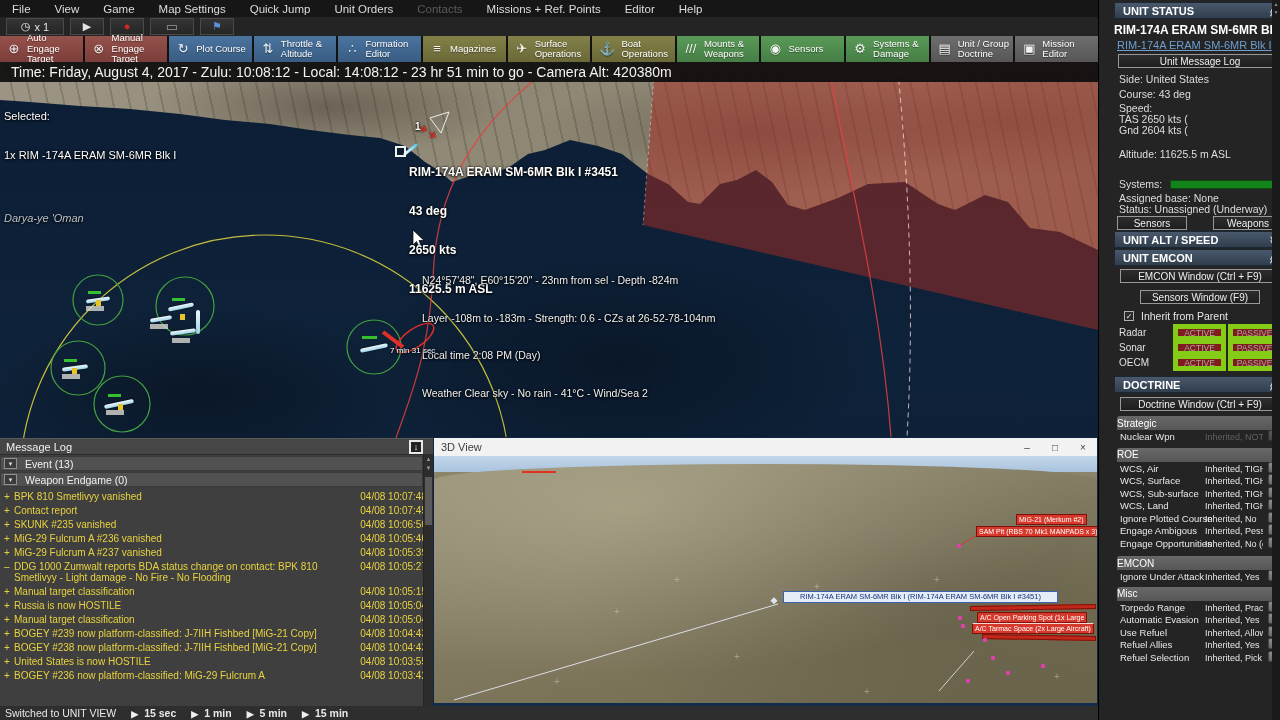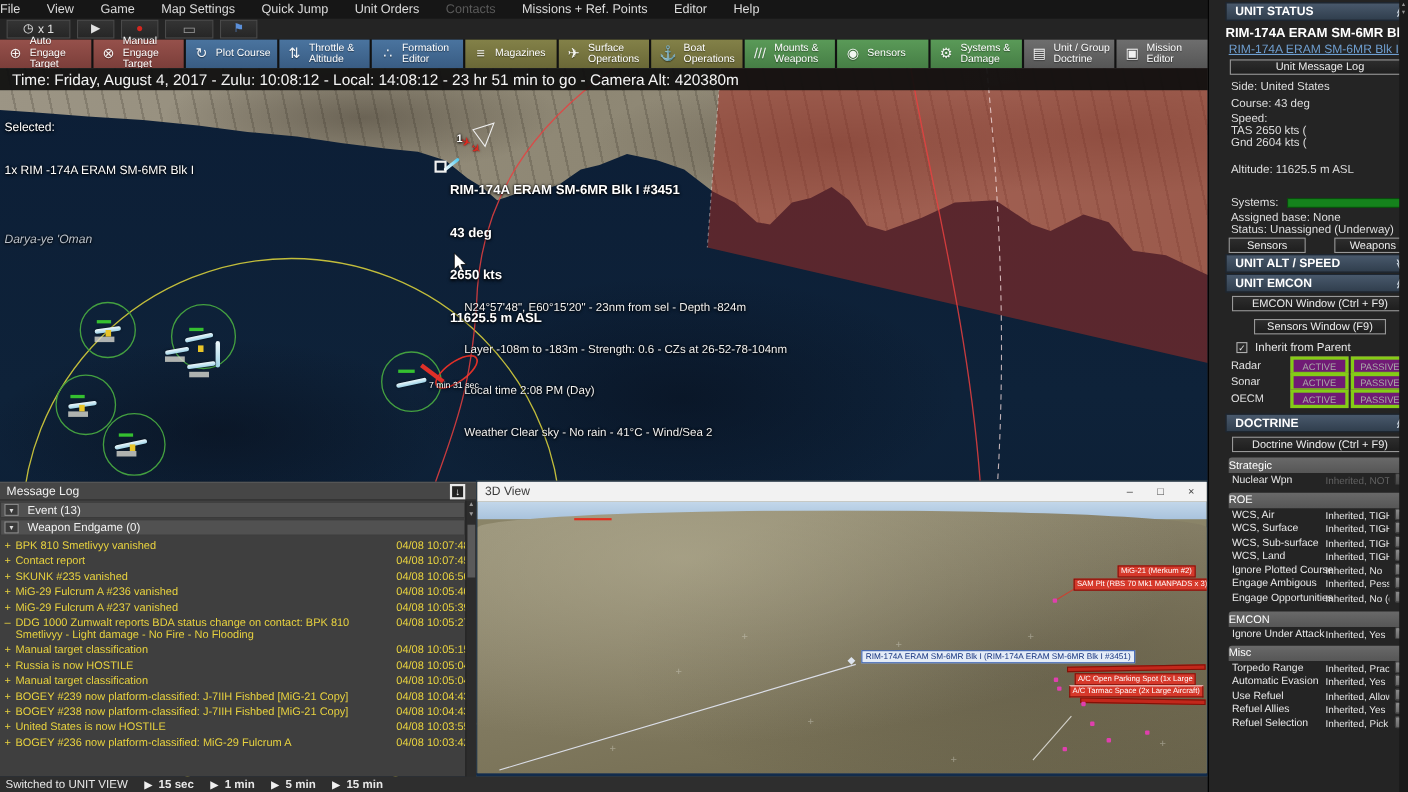--- a/index.html
+++ b/index.html
@@ -1,19 +1,19 @@
 <!DOCTYPE html>
 <html><head>
 <meta charset="utf-8">
 <style>
 *{margin:0;padding:0;box-sizing:border-box}
 html,body{width:1280px;height:720px;overflow:hidden}
 body{position:relative;font-family:"Liberation Sans",sans-serif;background:#1d1d1d;color:#e6e6e6}
 
-#menubar{height:17px;background:#161616;display:flex;align-items:center;gap:24px;font-size:11.5px;color:#dcdcdc}
+#menubar{height:17px;background:#161616;display:flex;align-items:center;gap:24px;padding-left:12px;font-size:11.5px;color:#dcdcdc}
 .menu-item{white-space:nowrap;cursor:default}
 .menu-item.disabled{color:#5a5a5a}
 #quickbar{height:19px;background:#242424;display:flex;align-items:center;gap:6px;padding-left:6px}
 .qbtn{height:17px;background:linear-gradient(#343434,#262626);border:1px solid #4a4a4a;display:flex;align-items:center;justify-content:center;gap:4px;font-size:11px;color:#e2e2e2;padding:0 7px}
 .qbtn .qicon{font-size:11px;line-height:1}
 #record-btn .qicon{color:#d42720}
 #bookmark-btn .qicon{color:#5b8fd8}
 #bridge-btn .qicon{color:#9a9a9a;font-size:13px}
 #toolbar{height:26px;width:1098px;display:flex;gap:2px;background:#111}
 .tbtn{flex:1;display:flex;align-items:center;gap:6px;padding:0 3px 0 7px;font-size:9.5px;line-height:1.1;color:#fff;text-shadow:0 1px 1px rgba(0,0,0,.45);cursor:default}
@@ -76,21 +76,21 @@
 #v3controls{margin-left:auto;display:flex}
 #v3body{position:absolute;left:0;top:18px;right:0;bottom:0;overflow:hidden}
 #v3sky{position:absolute;left:0;top:0;right:0;height:16px;background:linear-gradient(#c3d7ea,#a9c3dd)}
 #v3terrain{position:absolute;left:0;top:8px;right:0;bottom:0;border-radius:50% 50% 0 0/16px 16px 0 0;background:
  radial-gradient(ellipse 700px 260px at 28% 18%,rgba(190,184,156,.5),transparent 65%),
  radial-gradient(ellipse 520px 220px at 75% 55%,rgba(58,53,40,.3),transparent 70%),
  linear-gradient(170deg,#938d74 0%,#867f66 40%,#797257 75%,#6c664d 100%)}
 .plus{position:absolute;color:rgba(225,225,215,.4);font-size:10px}
 #v3redseg{position:absolute;left:88px;top:15px;width:34px;height:2px;background:#e03020}
 .lbl-red{position:absolute;background:#d6392b;border:1px solid #7e120a;color:#fff;font-size:7px;line-height:9px;padding:0 2px;white-space:nowrap;z-index:3}
-.lbl-blue{position:absolute;background:#e4ecf7;border:1px solid #3b62b0;color:#15337f;font-size:7.5px;line-height:10px;padding:0 3px;white-space:nowrap;z-index:3}
+.lbl-blue{position:absolute;background:#e4ecf7;border:1px solid #3b62b0;color:#15337f;font-size:7.5px;line-height:10px;padding:0 16px;white-space:nowrap;z-index:3}
 .redstrip{position:absolute;background:#c2271b;border:1px solid #801208;z-index:2}
 .mdot{position:absolute;width:4px;height:4px;background:#e03fae;border-radius:1px;z-index:2}
 #v3svg{position:absolute;inset:0;z-index:1}
 
 #statusbar{position:absolute;left:0;top:706px;width:1098px;height:14px;background:#2e2e2e;z-index:8;display:flex;align-items:center;padding-left:5px;font-size:10.5px;color:#e8e8e8}
 .step{display:flex;align-items:center;gap:6px;margin-left:15px;font-weight:bold}
 .step .sicon::before{content:"▶";font-size:9px;color:#f0f0f0}
 
 #sidebar{position:absolute;left:1098px;top:0;width:182px;height:720px;background:#242424;z-index:9;border-left:1px solid #000}
 #sbcol{position:absolute;left:15px;top:0;width:172px}
@@ -108,21 +108,21 @@
 #sysbar{width:106px;height:9px;margin-left:8px;background:#15831c;border:1px solid #0a4a0e}
 #sbbtnrow{display:flex;justify-content:space-between;margin:1px 3px 0 3px}
 #sbbtnrow .sb-btn{width:70px}
 #btn-emconwin{margin:3px 6px 0 6px}
 #btn-senswin{margin:7px 26px 0 26px}
 #inherit-row{margin-top:6px;display:flex;align-items:center;gap:7px;padding-left:10px;font-size:10.5px}
 #inherit-box{width:10px;height:10px;border:1px solid #b0b0b0;background:#2a2a2a;color:#e8e8e8;font-size:8px;line-height:9px;text-align:center}
 #inherit-box::before{content:"✓"}
 .erow{display:flex;align-items:center;height:15px;margin:0 2px;font-size:10px;color:#e0e0e0}
 .erow .elab{width:55px;padding-left:3px}
-.ecell{width:53px;height:17px;border:3px solid #84cc16;background:#701a75;color:#a8a8a8;font-size:8.5px;display:flex;align-items:center;justify-content:center;margin-left:2px}
+.ecell{width:53px;height:17px;border:5px solid #84cc16;background:#7f1d1d;color:#a8a8a8;font-size:8.5px;display:flex;align-items:center;justify-content:center;margin-left:2px}
 #btn-docwin{margin:4px 6px 0 6px}
 .dsub{height:14px;background:linear-gradient(#696969,#565656);border-radius:3px 3px 0 0;font-size:10px;color:#fff;padding-left:0;display:flex;align-items:center;margin:0 3px}
 .drow{position:relative;height:12.5px;margin:0 3px;font-size:9.5px;color:#e8e8e8}
 .dlab{position:absolute;left:3px;top:1px;white-space:nowrap}
 .dval{position:absolute;left:88px;top:2px;font-size:9px;white-space:nowrap;max-width:58px;overflow:hidden}
 .dbtn{position:absolute;right:1px;top:0;width:14px;height:11px;background:linear-gradient(#8d8d8d,#696969);border:1px solid #454545;border-radius:2px}
 .dbtn::before{content:"▾";position:absolute;left:3px;top:-2px;color:#fff;font-size:8px}
 .drow.disabled .dval{color:#616161}
 .drow.disabled .dbtn{opacity:.5}
 .mt1{margin-top:1px}.mt3{margin-top:3px}.mt4{margin-top:4px}.mt5{margin-top:5px}.mt6{margin-top:6px}.mt7{margin-top:7px}.mt13{margin-top:13px}

